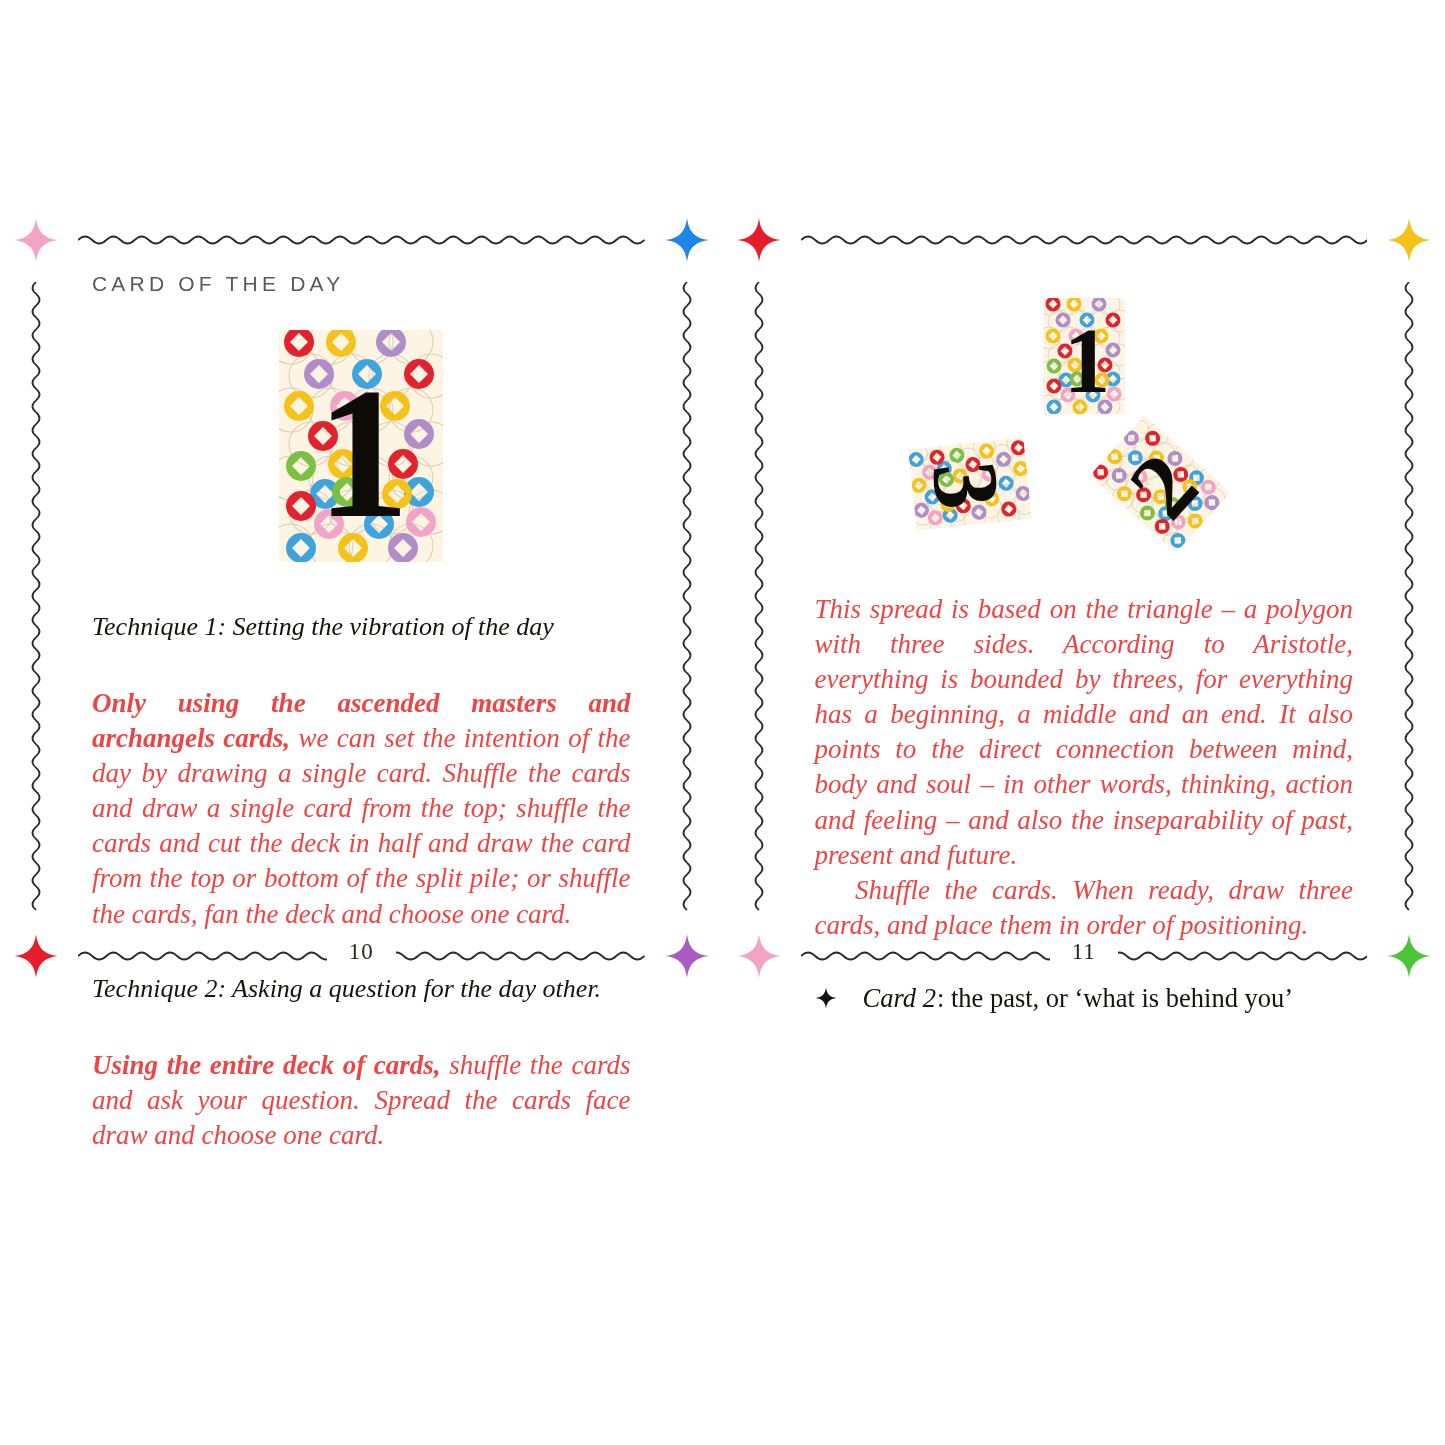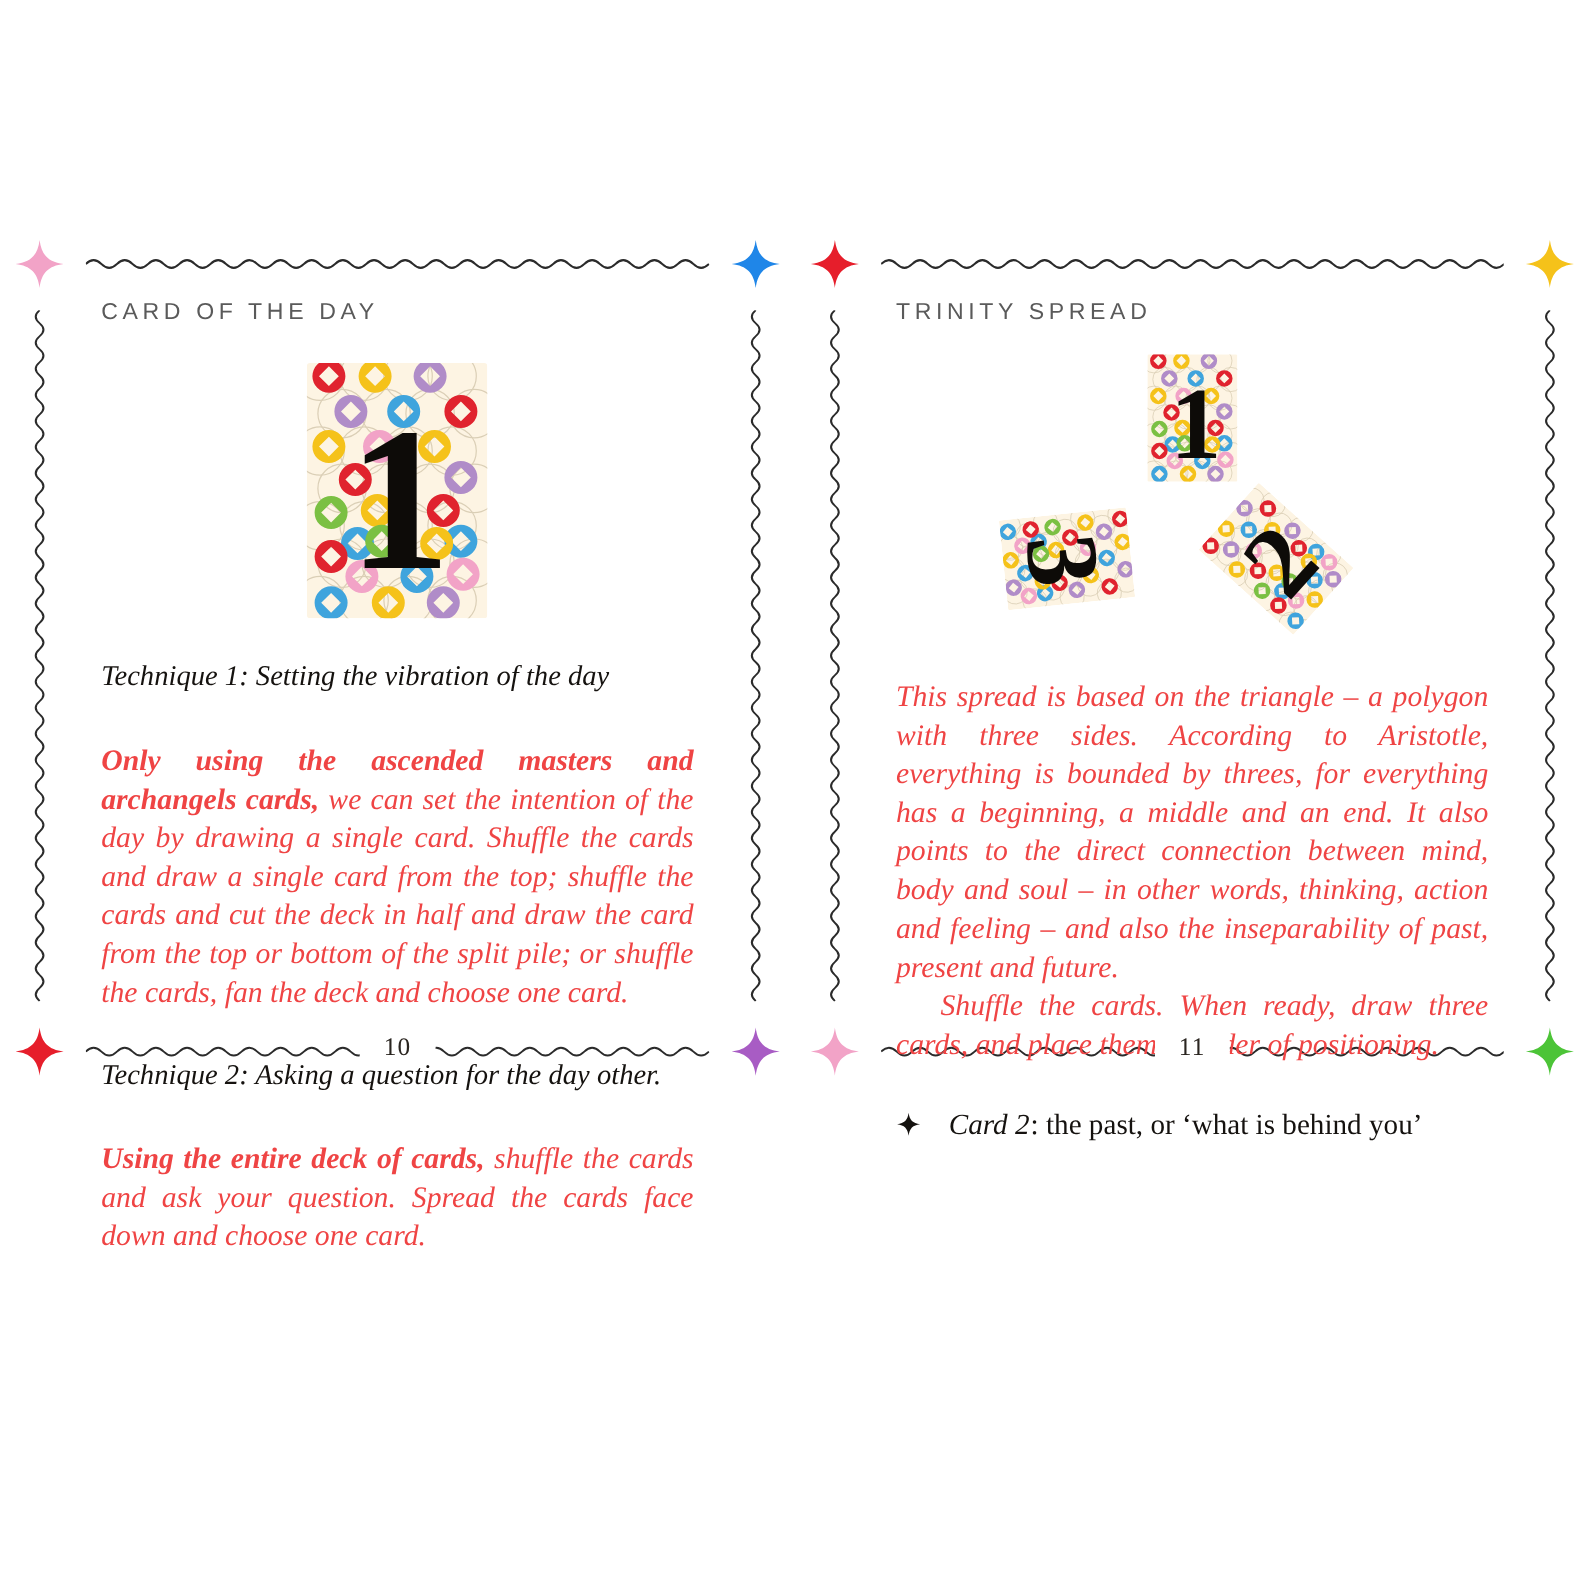--- a/index.html
+++ b/index.html
@@ -119,21 +119,21 @@
   .body-text + .body-text { margin-top: 0; }
   .body-text.indent { text-indent: 1.5em; }
   .lead { font-weight: bold; }
 
   .technique {
     font-style: italic;
     font-size: 26px;
     color: #15120f;
     margin: 42px 0 0 0;
   }
-  .technique.first { margin-top: 38px; }
+  .technique.first { margin-top: 50px; }
 
   
   .bullets {
     list-style: none;
     margin: 38px 0 0 0;
     padding: 0;
   }
   .bullets li {
     display: flex;
     align-items: baseline;
@@ -330,21 +330,21 @@
           </g>
         </svg>
       </div>
 
       <p class="technique first">Technique 1: Setting the vibration of the day</p>
 
       <p class="body-text first"><span class="lead">Only using the ascended masters and archangels cards,</span><span> we can set the intention of the day by drawing a single card. Shuffle the cards and draw a single card from the top; shuffle the cards and cut the deck in half and draw the card from the top or bottom of the split pile; or shuffle the cards, fan the deck and choose one card.</span></p>
 
       <p class="technique">Technique 2: Asking a question for the day other.</p>
 
-      <p class="body-text first"><span class="lead">Using the entire deck of cards,</span><span> shuffle the cards and ask your question. Spread the cards face down and choose one card.</span></p>
+      <p class="body-text first"><span class="lead">Using the entire deck of cards,</span><span> shuffle the cards and ask your question. Spread the cards face draw and choose one card.</span></p>
     </div>
 
     <div class="folio">
       <span class="folio-box">10</span>
     </div>
   </div>
 
   <div class="page">
 
     <div class="frame">
@@ -369,21 +369,20 @@
       </svg>
       <svg class="star star-bl" viewBox="0 0 40 40">
         <path d="M20,1 C21.5,13 27,18.5 39,20 C27,21.5 21.5,27 20,39 C18.5,27 13,21.5 1,20 C13,18.5 18.5,13 20,1 Z" fill="#f2a3c7"></path>
       </svg>
       <svg class="star star-br" viewBox="0 0 40 40">
         <path d="M20,1 C21.5,13 27,18.5 39,20 C27,21.5 21.5,27 20,39 C18.5,27 13,21.5 1,20 C13,18.5 18.5,13 20,1 Z" fill="#4cc437"></path>
       </svg>
     </div>
 
     <div class="content">
-      <h2 class="section-title">TRINITY SPREAD</h2>
 
       <div class="trinity">
 
         <svg class="tri-top" width="82" height="116" viewBox="0 0 164 232">
           <g clip-path="url(#cardclipL)">
             <rect x="0" y="0" width="164" height="232" fill="#fdf4e3"></rect>
             <g stroke="#d9cdb4" stroke-width="1.4" fill="none">
               <circle cx="12" cy="12" r="22"></circle>
                 <circle cx="52" cy="12" r="22"></circle>
                 <circle cx="92" cy="12" r="22"></circle>

